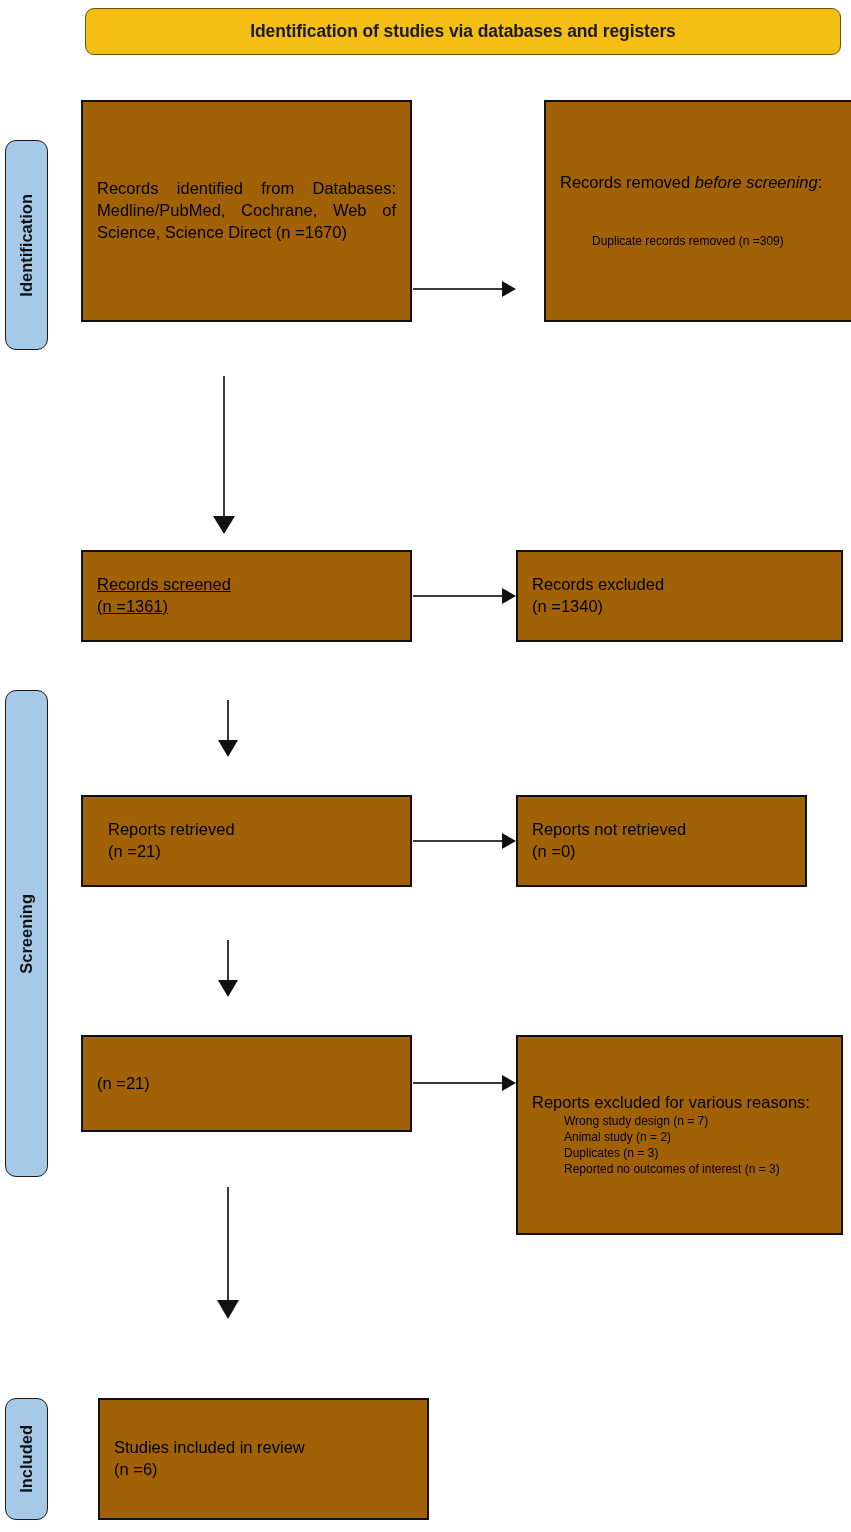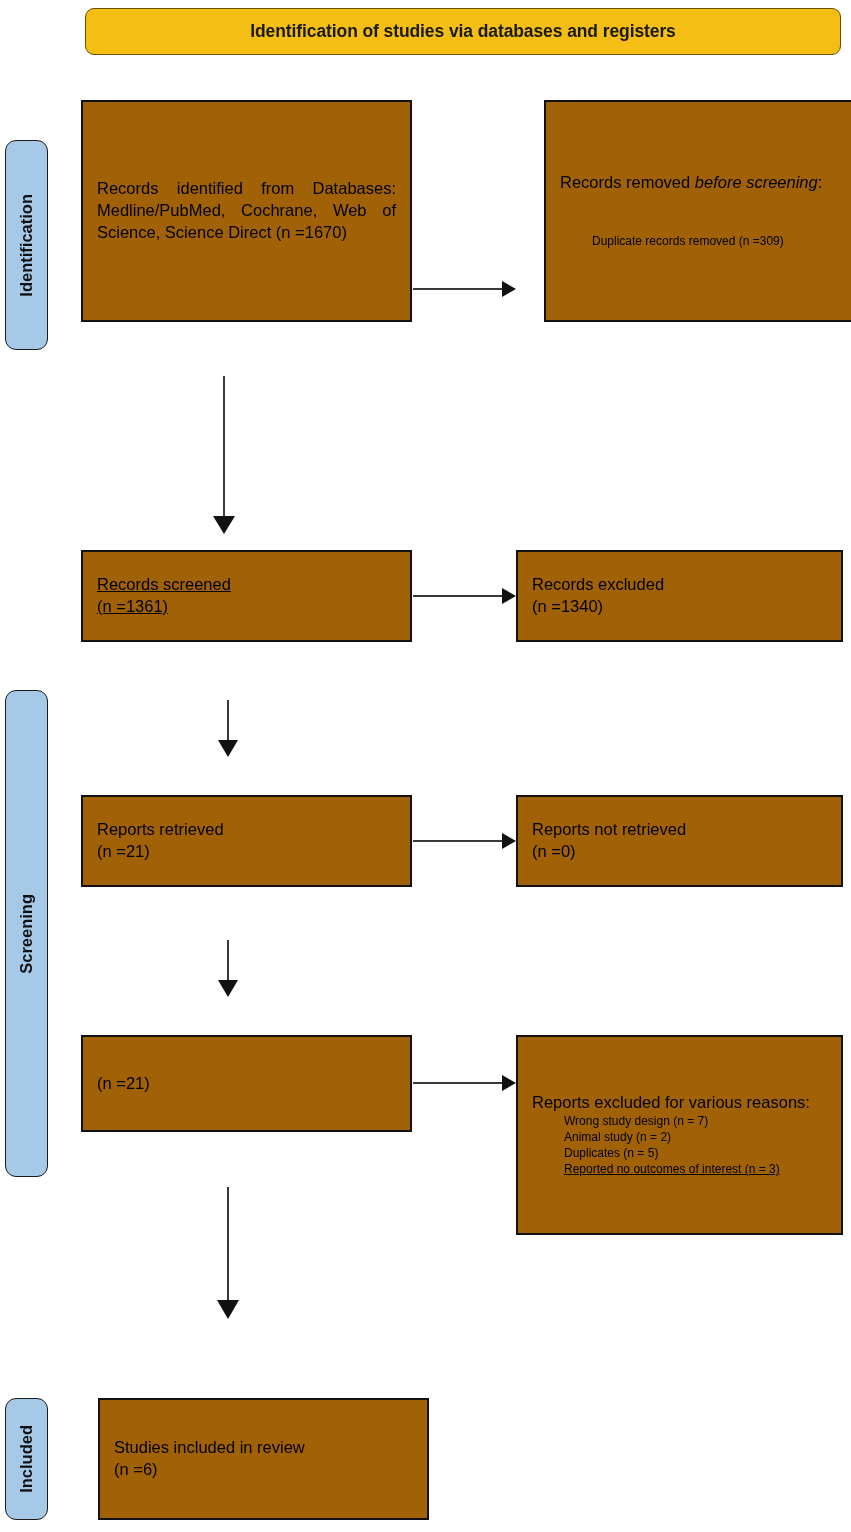--- a/index.html
+++ b/index.html
@@ -90,30 +90,29 @@
   .flow-box .bx-sub {
     font-size: 12px;
     line-height: 1.33;
     color: #000000;
     padding: 0 14px 0 46px;
     text-indent: 0;
   }
   .flow-box .bx-sub.justify {
     text-align: justify;
     text-align-last: left;
-    text-decoration: underline;
   }
   .ital { font-style: italic; }
 
   #box-identified     { left: 81px;  top: 100px;  width: 331px; height: 222px; }
   #box-removed        { left: 544px; top: 100px;  width: 365px; height: 222px; gap: 40px; }
   #box-screened       { left: 81px;  top: 550px;  width: 331px; height: 92px; text-decoration: underline;  }
   #box-excluded       { left: 516px; top: 550px;  width: 327px; height: 92px;  }
-  #box-retrieved      { left: 81px;  top: 795px;  width: 331px; height: 92px;  }
-  #box-not-retrieved  { left: 516px; top: 795px;  width: 327px; height: 92px;  }
+  #box-retrieved      { left: 81px;  top: 795px;  width: 331px; height: 92px; padding-left: 11px;  }
+  #box-not-retrieved  { left: 516px; top: 795px;  width: 291px; height: 92px;  }
   #box-eligibility    { left: 81px;  top: 1035px; width: 331px; height: 97px;  }
   #box-excl-reasons   { left: 516px; top: 1035px; width: 327px; height: 200px; }
   #box-included       { left: 98px;  top: 1398px; width: 331px; height: 122px; }
 
   
   .arrow-svg {
     position: absolute;
     overflow: visible;
     pointer-events: none;
   }
@@ -173,21 +172,21 @@
   </div>
 
   <div class="flow-box" id="box-eligibility">
     <div class="bx-text">(n =21)</div>
   </div>
 
   <div class="flow-box" id="box-excl-reasons">
     <div class="bx-text justify">Reports excluded for various reasons:</div>
     <div class="bx-sub">Wrong study design (n = 7)</div>
     <div class="bx-sub">Animal study (n = 2)</div>
-    <div class="bx-sub">Duplicates (n = 5)</div>
+    <div class="bx-sub">Duplicates (n = 3)</div>
     <div class="bx-sub justify">Reported no outcomes of interest (n = 3)</div>
   </div>
 
   <div class="flow-box" id="box-included">
     <div class="bx-text">Studies included in review</div>
     <div class="bx-text">(n =6)</div>
   </div>
 
   <svg class="arrow-svg" style="left:0;top:0;width:851px;height:1532px;">
 

